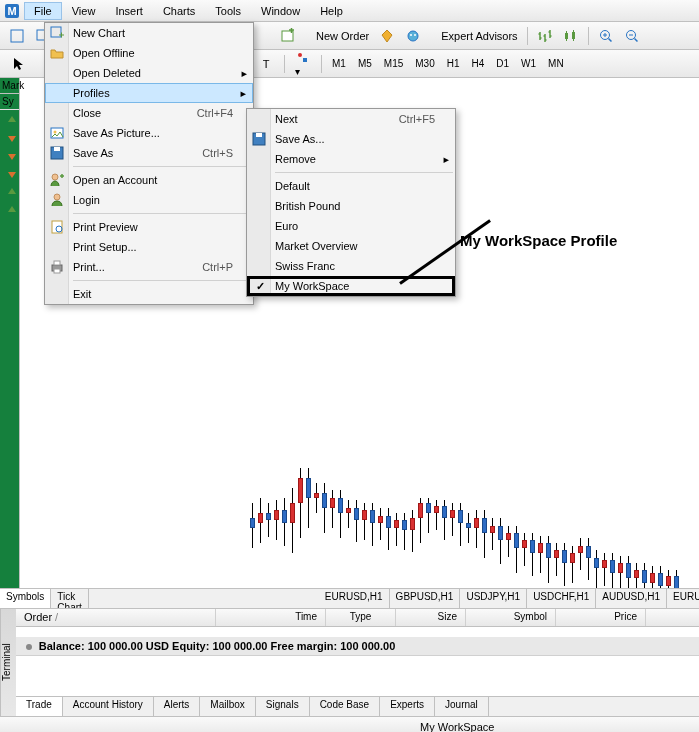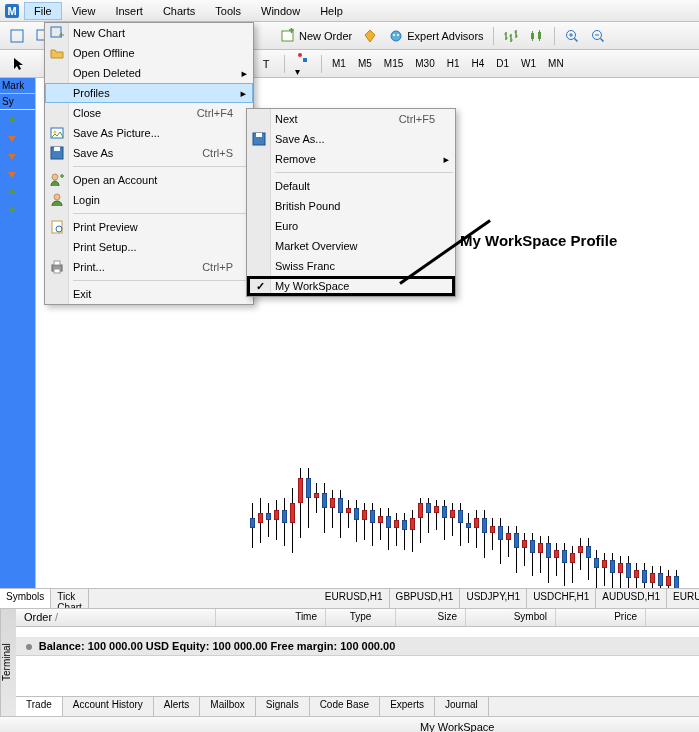--- a/index.html
+++ b/index.html
@@ -4,30 +4,30 @@
 <style>
 * { box-sizing: border-box; margin: 0; padding: 0; font-family: Tahoma, sans-serif; font-size: 11px; }
 body { background: #f0f0f0; width: 699px; height: 732px; overflow: hidden; position: relative; }
 
 .menubar { background: linear-gradient(#fafafa, #e8e8e8); border-bottom: 1px solid #c0c0c0; display: flex; align-items: center; height: 22px; padding-left: 4px; }
 .menubar .logo { width: 16px; height: 16px; margin-right: 4px; }
 .menubar-item { padding: 3px 10px; cursor: default; }
 .menubar-item.active { background: #cce8ff; border: 1px solid #99c2e8; padding: 2px 9px; }
 
 .toolbar1 { background: linear-gradient(#fafafa, #e8e8e8); border-bottom: 1px solid #c0c0c0; height: 28px; display: flex; align-items: center; padding-left: 4px; }
-.toolbar1 .btn { padding: 2px 4px; margin: 0 1px; display: flex; align-items: center; gap: 3px; cursor: default; justify-content: space-between; }
+.toolbar1 .btn { padding: 2px 4px; margin: 0 1px; display: flex; align-items: center; gap: 20px; cursor: default; justify-content: space-between; }
 .toolbar1 .sep { width: 1px; height: 18px; background: #c0c0c0; margin: 0 4px; }
 
 .toolbar2 { background: linear-gradient(#fafafa, #e8e8e8); border-bottom: 1px solid #c0c0c0; height: 28px; display: flex; align-items: center; padding-left: 4px; }
 .toolbar2 .btn { padding: 2px 5px; margin: 0 1px; cursor: default; font-size: 10px; }
 .toolbar2 .sep { width: 1px; height: 18px; background: #c0c0c0; margin: 0 4px; }
 
 .workspace { position: relative; height: 530px; background: #fff; }
 
-.market-panel { position: absolute; left: 0; top: 0; width: 36px; height: 100%; background: #3b82f6; border-right: 1px solid #c0c0c0; }
+.market-panel { position: absolute; left: 0; top: 0; width: 20px; height: 100%; background: #15803d; border-right: 1px solid #c0c0c0; }
 .market-header { font-size: 10px; padding: 2px; border-bottom: 1px solid #c0c0c0; }
 .market-sym { font-size: 10px; padding: 2px; border-bottom: 1px solid #e0e0e0; }
 .market-icons { padding-top: 4px; }
 .market-icons div { height: 18px; padding-left: 6px; }
 .chart-tabs-bottom { position: absolute; bottom: 0; left: 0; right: 0; height: 20px; background: #f0f0f0; border-top: 1px solid #c0c0c0; display: flex; }
 .chart-tab2 { padding: 2px 6px; font-size: 10px; border-right: 1px solid #c0c0c0; cursor: default; }
 .chart-tab2.first-group { background: #fff; border-bottom: 1px solid #fff; margin-bottom: -1px; }
 .chart-pair-tabs { display: flex; margin-left: 230px; }
 
 .dropdown-menu { position: absolute; background: #f4f4f4; border: 1px solid #999; box-shadow: 3px 3px 6px rgba(0,0,0,0.25); z-index: 100; min-width: 210px; }

